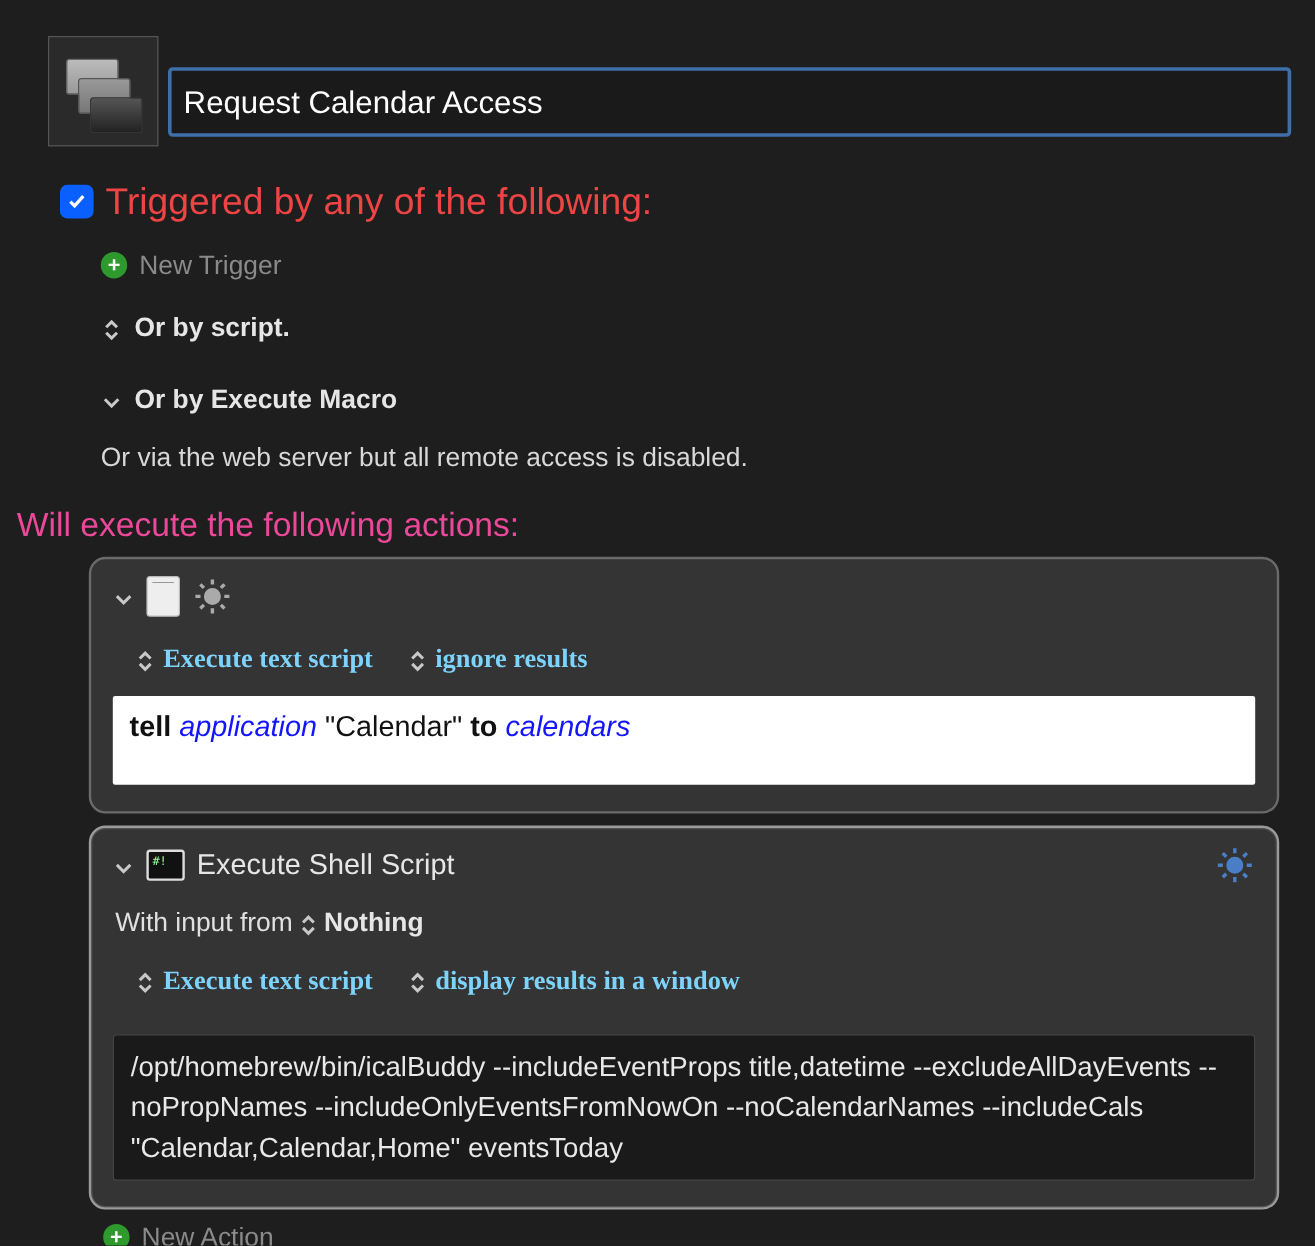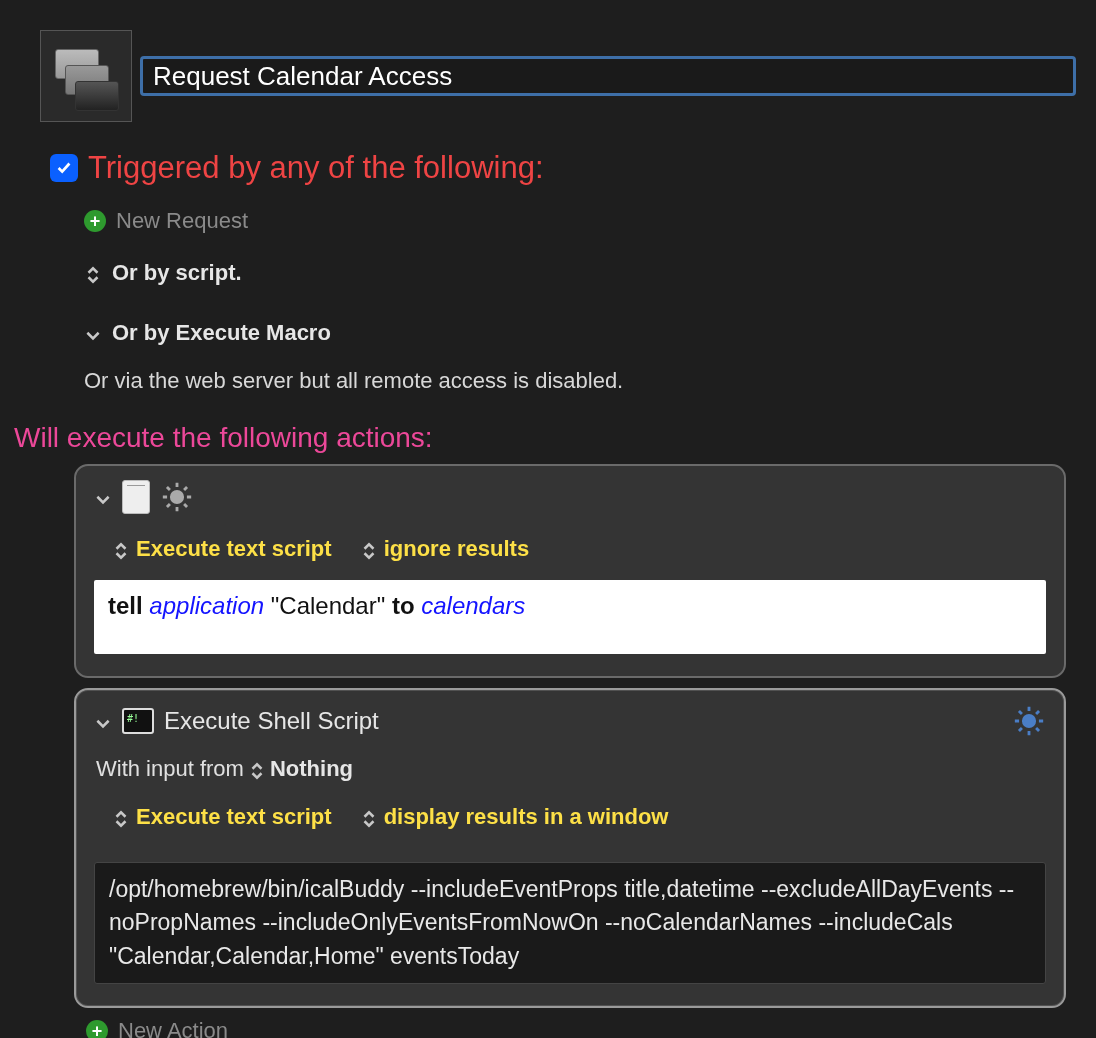--- a/index.html
+++ b/index.html
@@ -21,21 +21,21 @@
     display: flex; align-items: center; justify-content: center;
     position: relative;
     flex-shrink: 0;
   }
   .macro-icon .win { position: absolute; border-radius: 3px; }
   .w1 { width: 44px; height: 30px; background: linear-gradient(#bbb,#999); border:1px solid #666; top:18px; left:14px; }
   .w2 { width: 44px; height: 30px; background: linear-gradient(#999,#777); border:1px solid #555; top:34px; left:24px; }
   .w3 { width: 44px; height: 30px; background: linear-gradient(#555,#222); border:1px solid #333; top:50px; left:34px; }
   .title-input {
     flex: 1;
-    height: 40px;
+    height: 58px;
     background: #1a1a1a;
     border: 3px solid #3e6fa8;
     border-radius: 4px;
     color: #fff;
     font-size: 26px;
     padding: 2px 10px;
     margin-top: 26px;
     outline: none;
   }
   .section { margin-left: 40px; margin-top: 24px; }
@@ -91,21 +91,21 @@
   .filetype-icon::before {
     content:""; position:absolute; top:4px; left:4px; right:4px; height:3px;
     background:repeating-linear-gradient(#999,#999 1px,transparent 1px,transparent 3px);
     bottom:4px;
   }
   .terminal-icon {
     width:32px; height:26px; background:#111; border:2px solid #ddd; border-radius:3px;
     display:flex; align-items:flex-start; padding:3px; flex-shrink:0;
     font-size:10px; color:#9f9; font-family:monospace;
   }
-  .card-opts { display:flex; gap:28px; margin-top:22px; margin-left:18px; align-items:center; color:#fde047; font-weight:600;}
+  .card-opts { display:flex; gap:28px; margin-top:22px; margin-left:18px; align-items:center; color:#7dd3fc; font-weight:600;font-family:Liberation Serif, serif;}
   .card-opts .opt { display:flex; align-items:center; gap:6px; }
   .input-text-row { color:#e0e0e0; margin-top:18px; margin-left:2px; display:flex; align-items:center; gap:4px;}
 
   .script-box {
     background:#fff; color:#111; border-radius:2px;
     margin-top:18px; margin-left:0;
     padding: 12px 14px 34px 14px;
     font-size:24px;
     font-family: -apple-system, "Helvetica Neue", Arial, sans-serif;
   }
@@ -140,21 +140,21 @@
     <div class="checkbox">
       <svg viewBox="0 0 20 20">
           <path d="M4 10 L8 14 L16 5"></path>
         </svg>
     </div>
     <span class="label-lg">Triggered by any of the following:</span>
   </div>
 
   <div class="row indent" style="margin-top:14px;">
     <div class="plus-icon">+</div>
-    <span class="dim">New Request</span>
+    <span class="dim">New Trigger</span>
   </div>
 
   <div class="row indent" style="margin-top:18px;">
     <span class="updown-icon">
       <svg viewBox="0 0 16 16">
           <path d="M4 6 L8 2 L12 6 M4 10 L8 14 L12 10"></path>
         </svg>
     </span>
     <span class="bold">Or by script.</span>
   </div>

